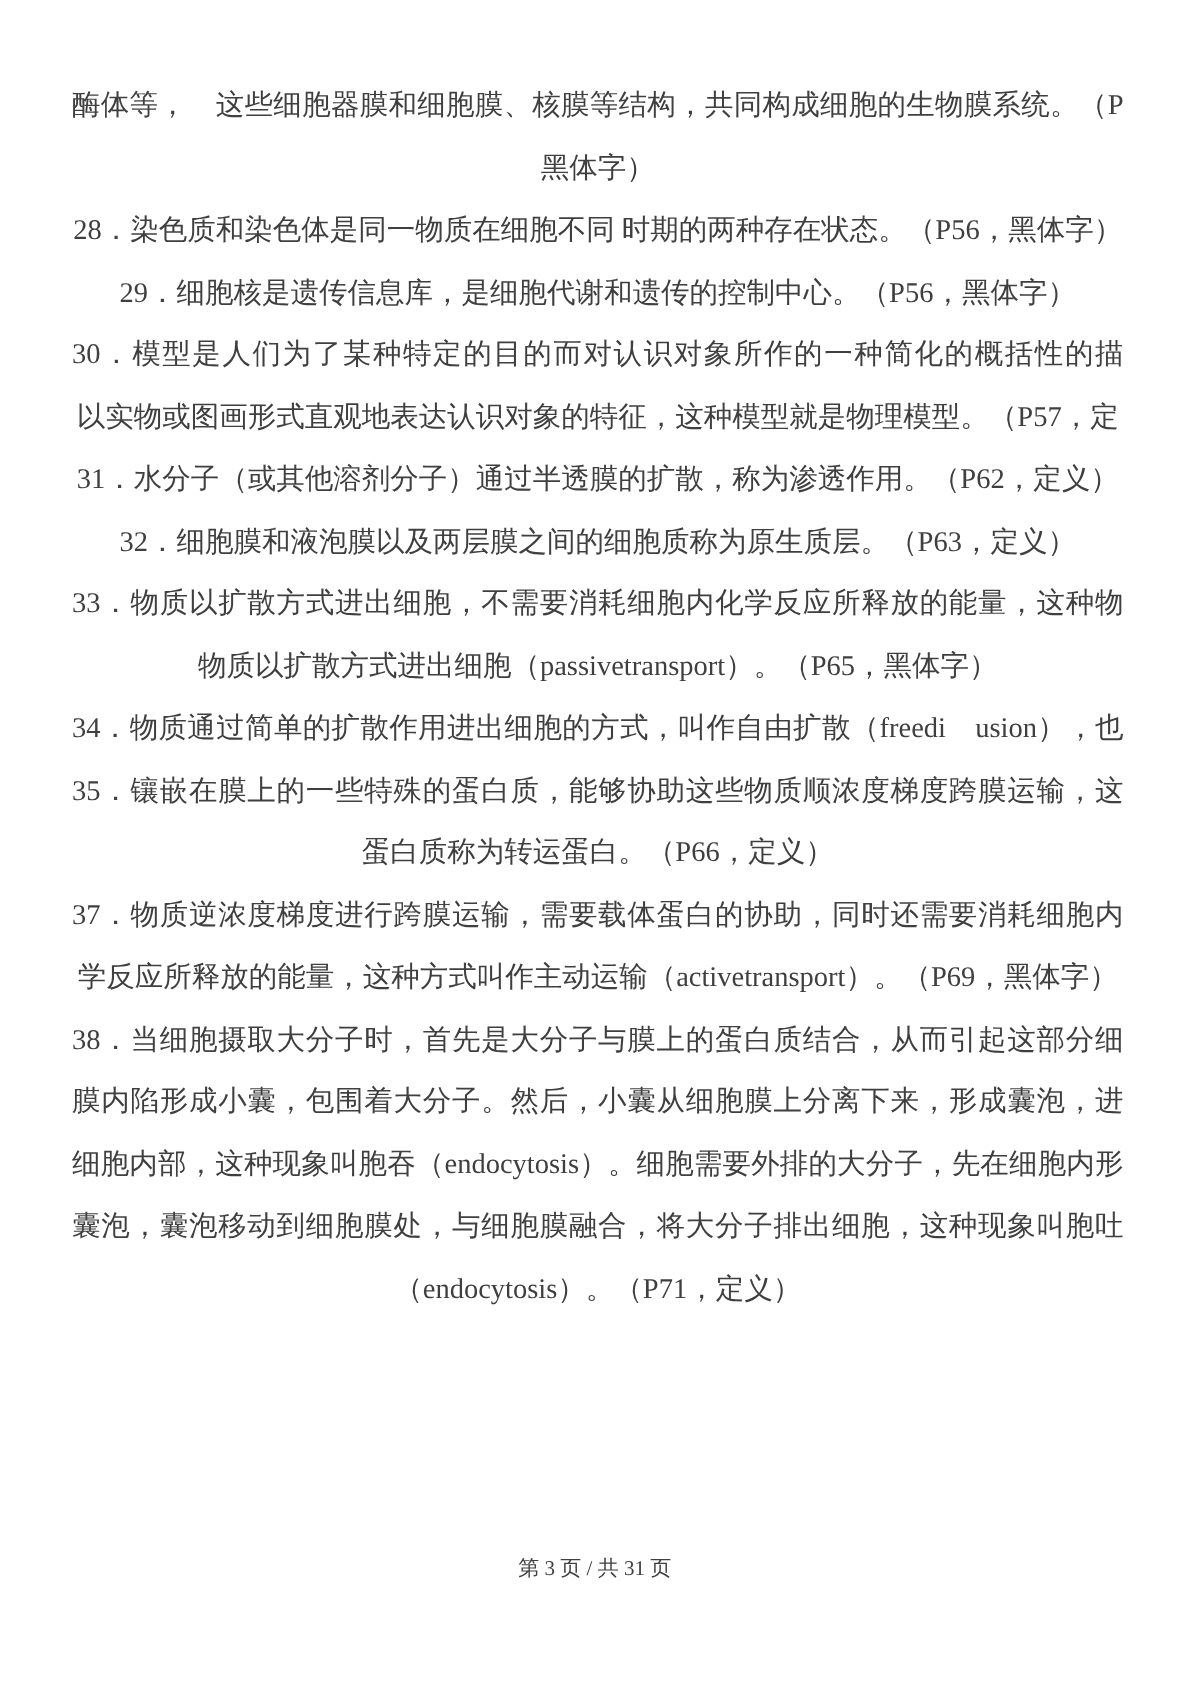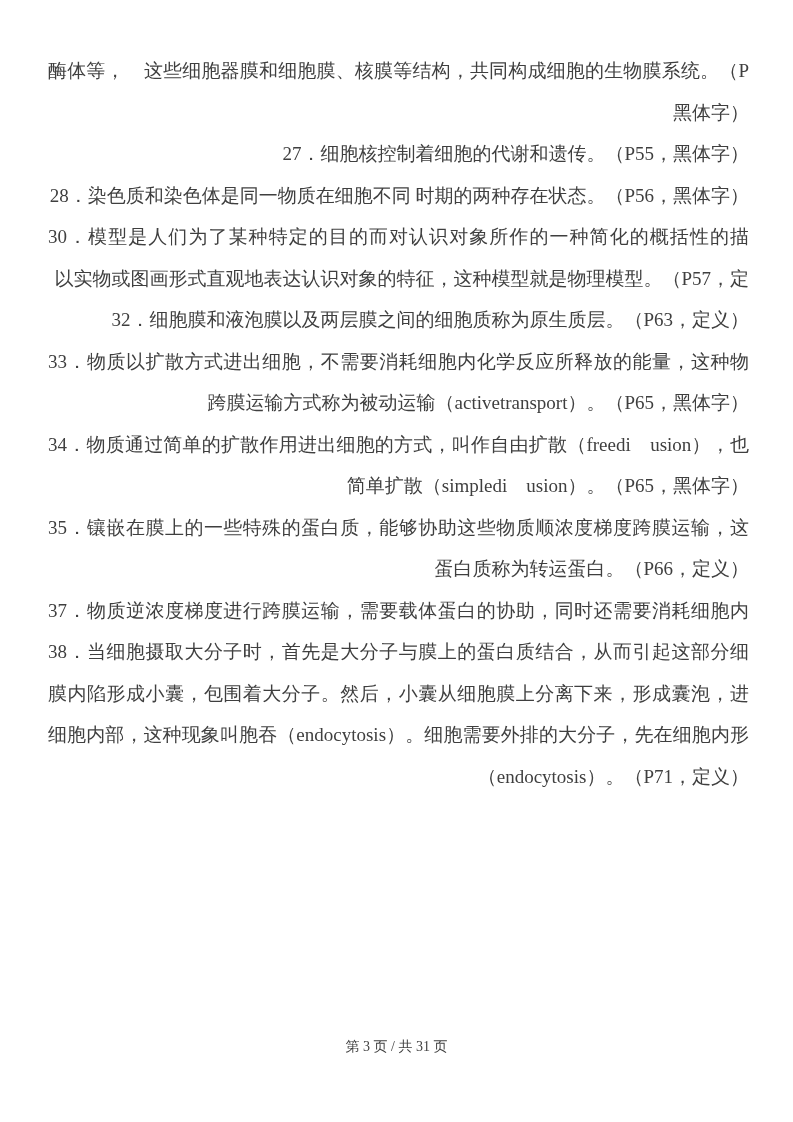--- a/index.html
+++ b/index.html
@@ -20,21 +20,21 @@
     position: absolute;
     left: 48px;
     top: 50px;
     width: 701px;
   }
   .line {
     font-size: 19px;
     line-height: 41.5px;
     height: 41.5px;
     overflow: hidden;
-    text-align: right;
+    text-align: center;
     white-space: normal;
     word-break: break-all;
   }
   .line.fill {
     text-align: justify;
     text-align-last: justify;
   }
   .footer {
     position: absolute;
     top: 1036px;
@@ -46,31 +46,33 @@
     color: #3f3f3f;
   }
 </style>
 </head>
 <body>
 
 <div class="page">
   <div class="content">
     <div class="line fill">酶体等，　这些细胞器膜和细胞膜、核膜等结构，共同构成细胞的生物膜系统。（P52，</div>
     <div class="line">黑体字）</div>
-    <div class="line">27．细胞核控制着细胞的代谢和遗传。（P55，黑体字）</div>
     <div class="line">28．染色质和染色体是同一物质在细胞不同 时期的两种存在状态。（P56，黑体字）</div>
+    <div class="line">29．细胞核是遗传信息库，是细胞代谢和遗传的控制中心。（P56，黑体字）</div>
     <div class="line fill">30．模型是人们为了某种特定的目的而对认识对象所作的一种简化的概括性的描述。</div>
     <div class="line">以实物或图画形式直观地表达认识对象的特征，这种模型就是物理模型。（P57，定义）</div>
+    <div class="line">31．水分子（或其他溶剂分子）通过半透膜的扩散，称为渗透作用。（P62，定义）</div>
     <div class="line">32．细胞膜和液泡膜以及两层膜之间的细胞质称为原生质层。（P63，定义）</div>
     <div class="line fill">33．物质以扩散方式进出细胞，不需要消耗细胞内化学反应所释放的能量，这种物质</div>
-    <div class="line">跨膜运输方式称为被动运输（activetransport）。（P65，黑体字）</div>
+    <div class="line">物质以扩散方式进出细胞（passivetransport）。（P65，黑体字）</div>
     <div class="line fill">34．物质通过简单的扩散作用进出细胞的方式，叫作自由扩散（freedi　usion），也叫</div>
-    <div class="line">简单扩散（simpledi　usion）。（P65，黑体字）</div>
     <div class="line fill">35．镶嵌在膜上的一些特殊的蛋白质，能够协助这些物质顺浓度梯度跨膜运输，这些</div>
     <div class="line">蛋白质称为转运蛋白。（P66，定义）</div>
     <div class="line fill">37．物质逆浓度梯度进行跨膜运输，需要载体蛋白的协助，同时还需要消耗细胞内化</div>
+    <div class="line">学反应所释放的能量，这种方式叫作主动运输（activetransport）。（P69，黑体字）</div>
     <div class="line fill">38．当细胞摄取大分子时，首先是大分子与膜上的蛋白质结合，从而引起这部分细胞</div>
     <div class="line fill">膜内陷形成小囊，包围着大分子。然后，小囊从细胞膜上分离下来，形成囊泡，进入</div>
     <div class="line fill">细胞内部，这种现象叫胞吞（endocytosis）。细胞需要外排的大分子，先在细胞内形成</div>
+    <div class="line fill">囊泡，囊泡移动到细胞膜处，与细胞膜融合，将大分子排出细胞，这种现象叫胞吐</div>
     <div class="line">（endocytosis）。（P71，定义）</div>
   </div>
   <div class="footer">第 3 页 / 共 31 页</div>
 </div>
 
 </body></html>

